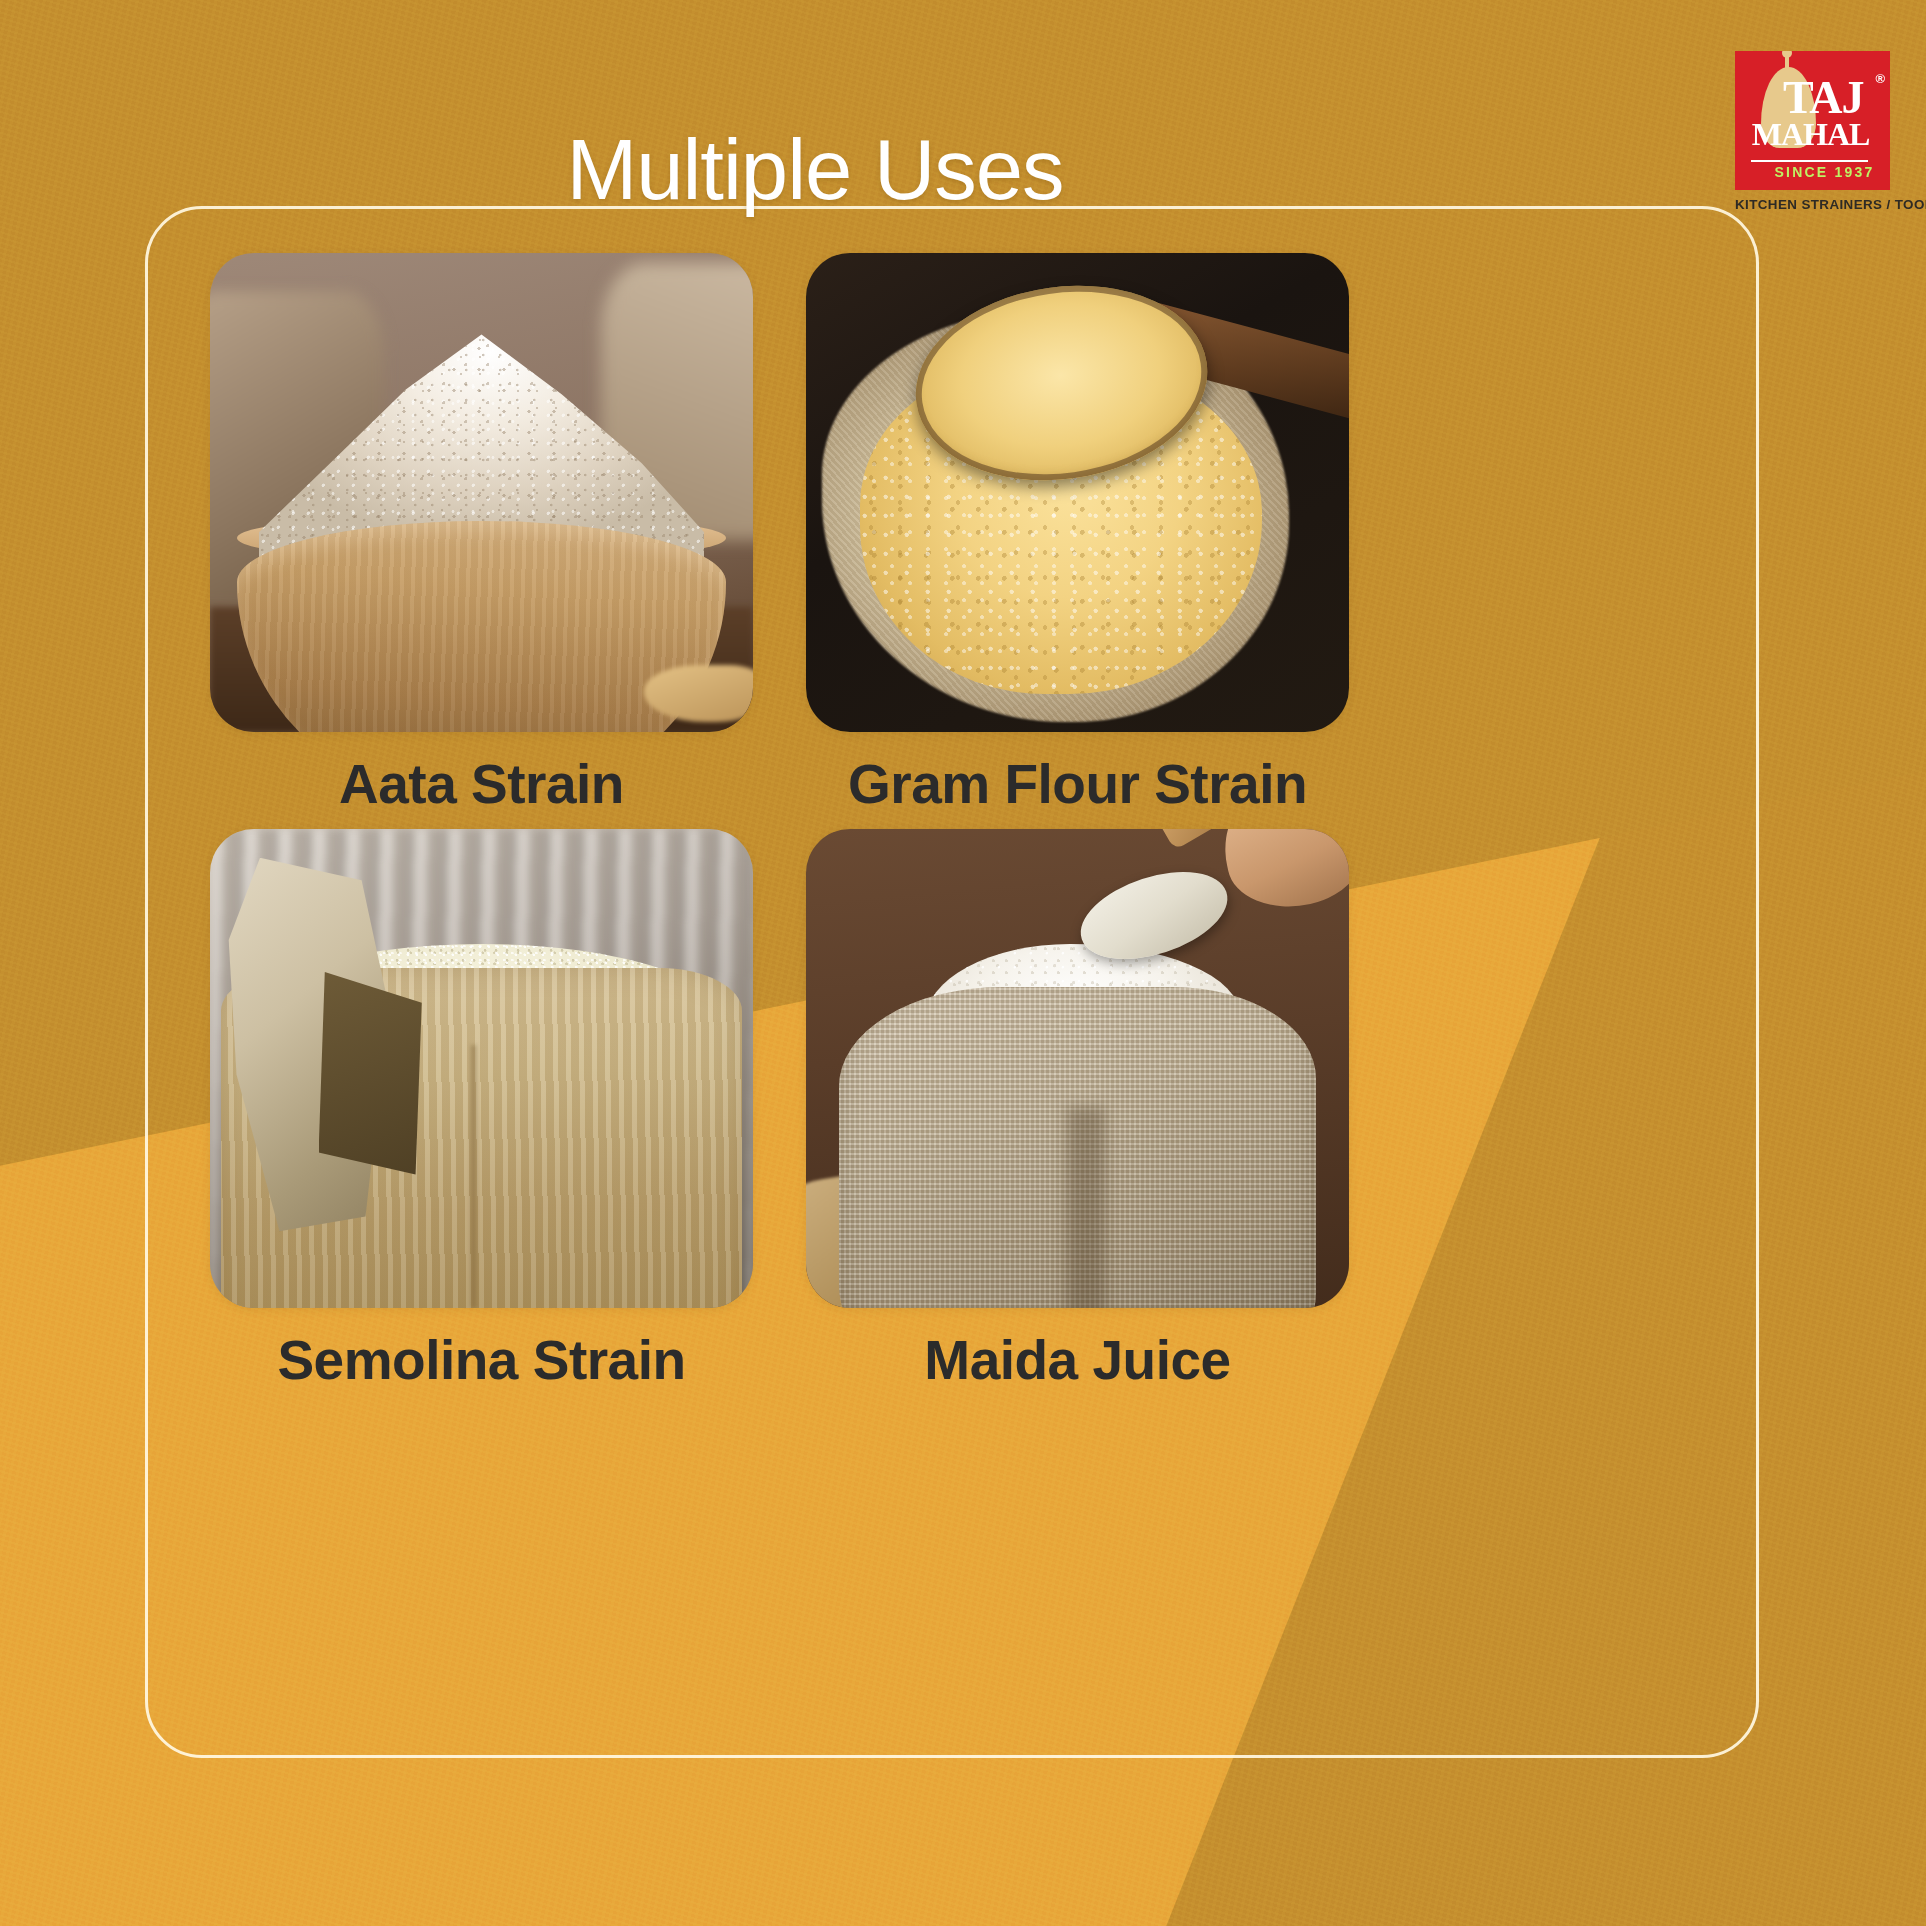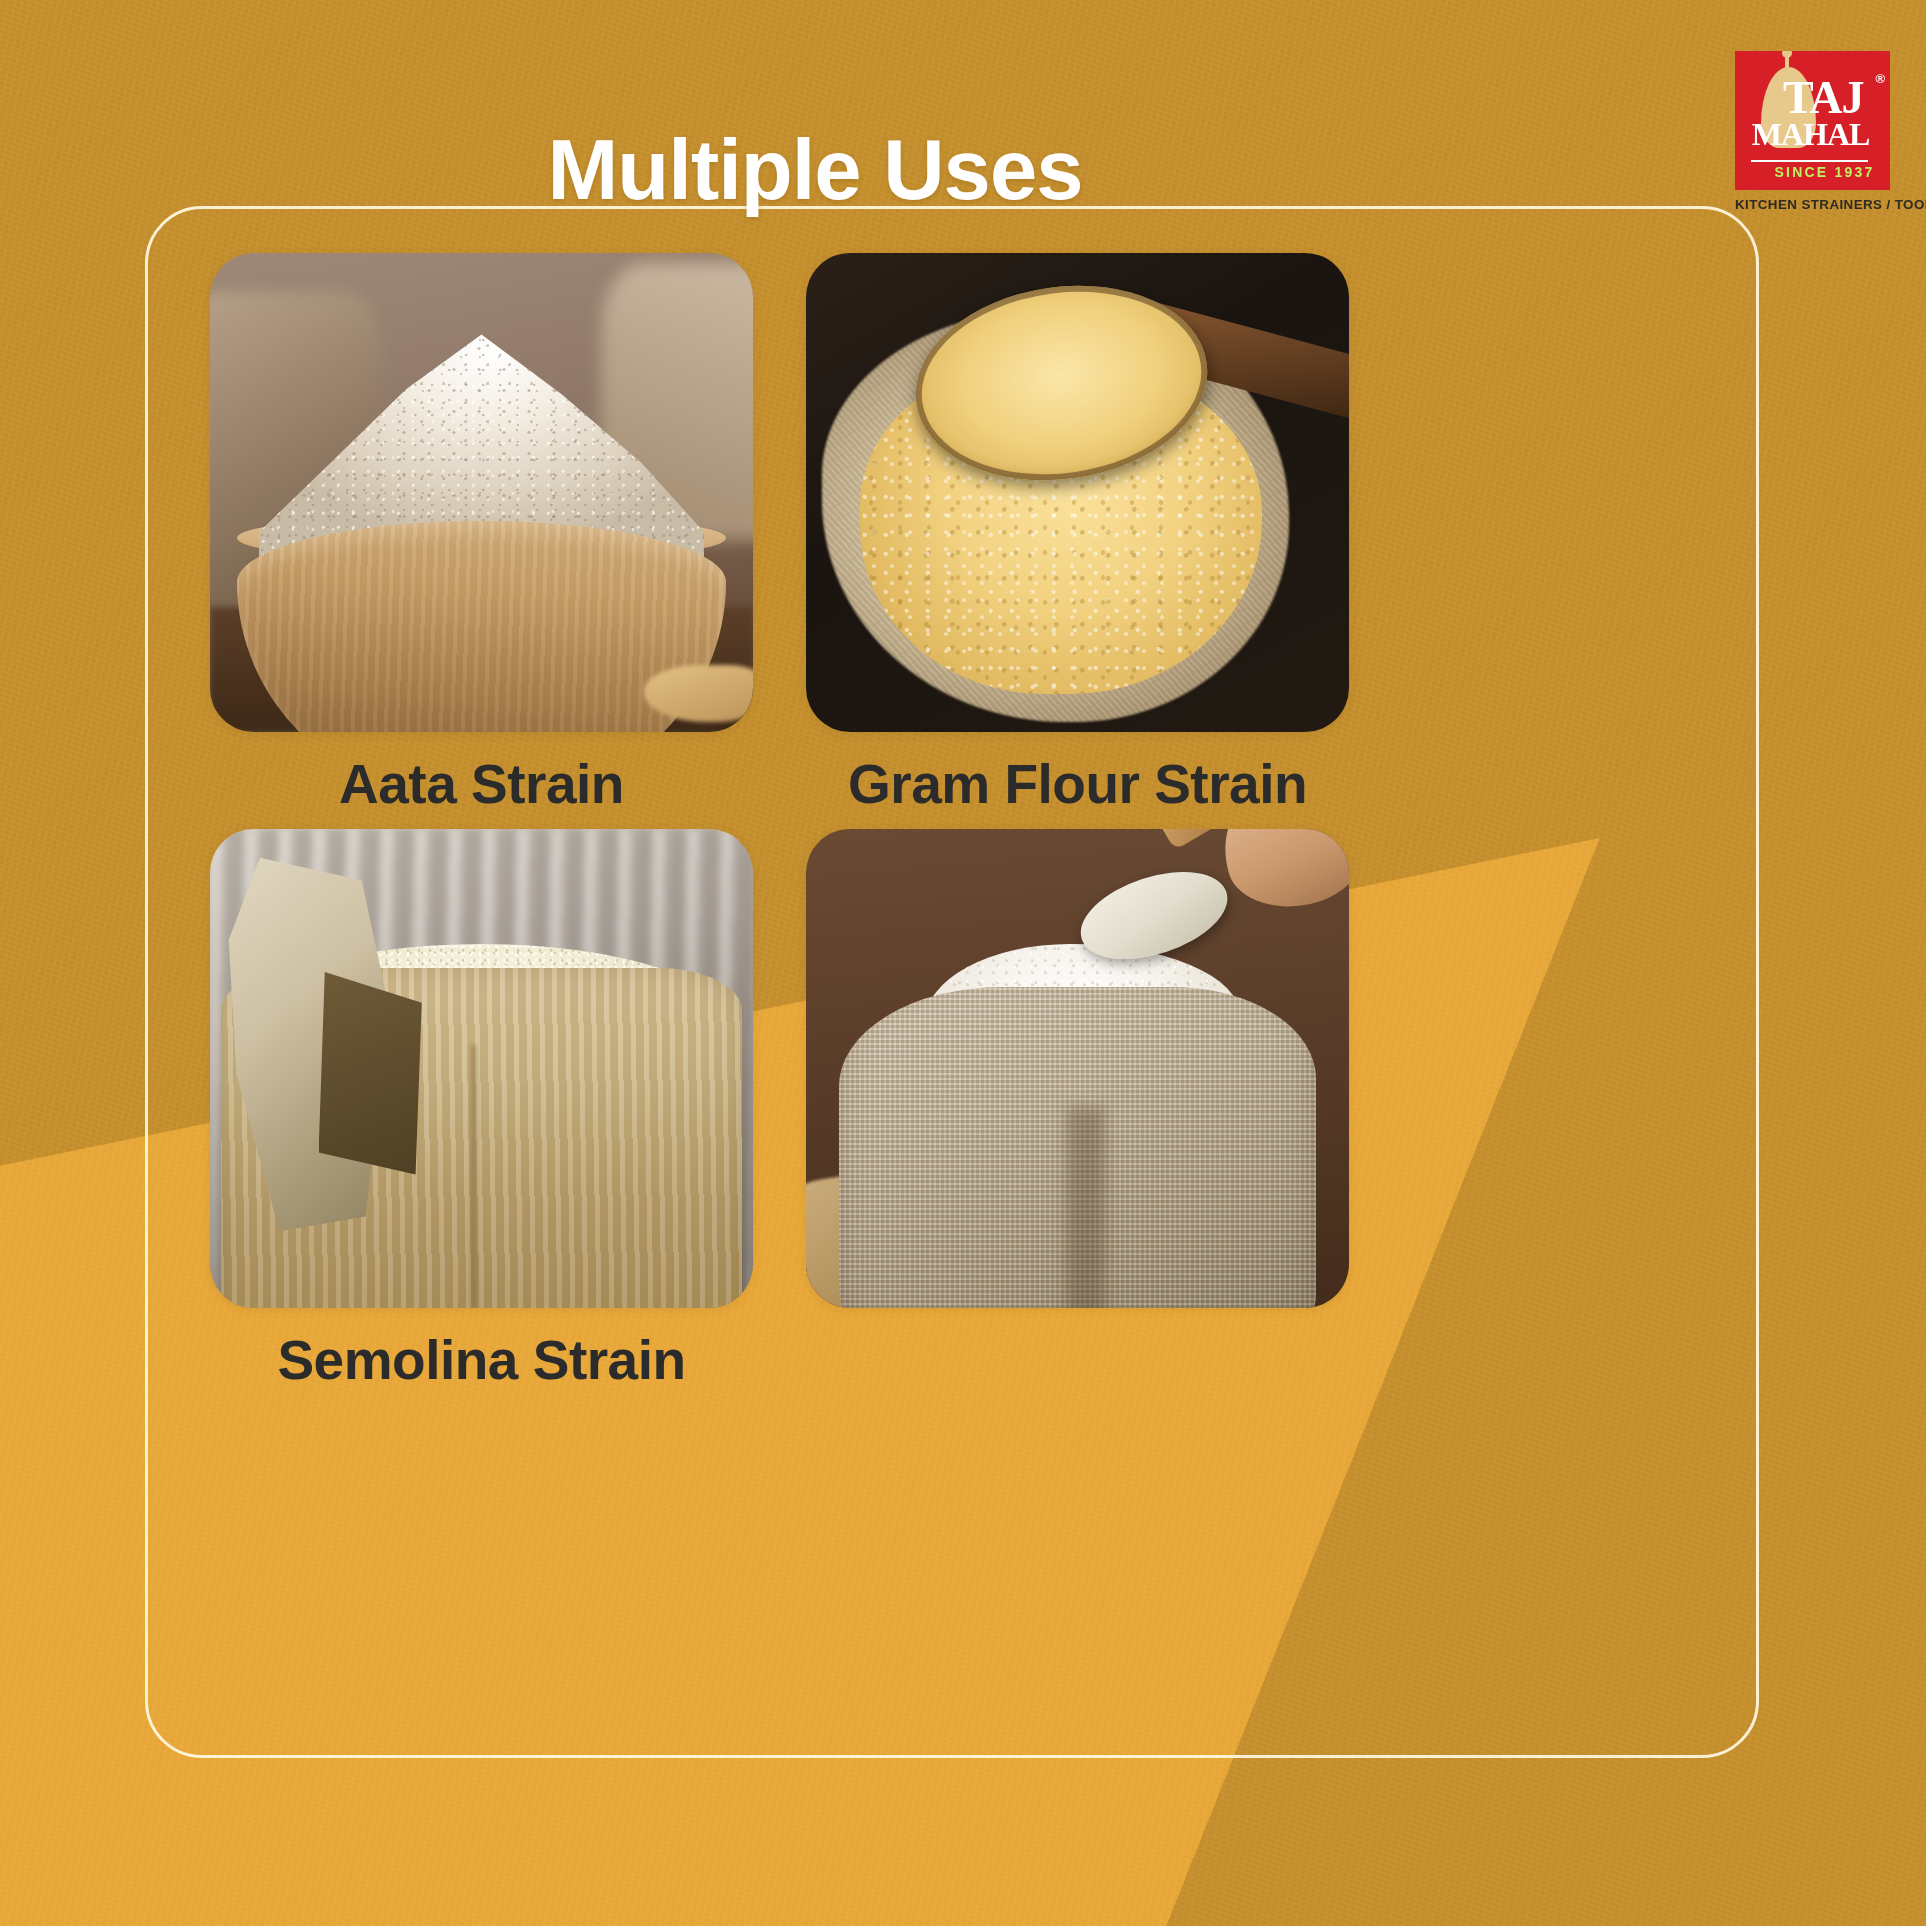--- a/index.html
+++ b/index.html
@@ -64,21 +64,21 @@
     position:absolute;
     left:0; top:127px;
     width:1927px; height:109px;
   }
   #page-title {
     position:absolute;
     left:0; top:0;
     width:1927px;
     text-align:center;
     font-size:85px;
-    font-weight:bold;
+    font-weight:normal;
     letter-spacing:-1px;
     color:#ffffff;
     text-shadow:0 2px 5px rgba(120,80,10,.28);
     line-height:1.0;
     padding-left:0px;
     padding-right:297px;
   }
 
   
   #logo {
@@ -515,16 +515,17 @@
       <div class="p4-board"></div>
       <div class="p4-maida"></div>
       <div class="p4-maida-grain"></div>
       <div class="p4-sack"></div>
       <div class="p4-sack-weave"></div>
       <div class="p4-sack-fold"></div>
       <div class="p4-spoon-handle"></div>
       <div class="p4-spoon-bowl"></div>
       <div class="p4-hand"></div>
     </div>
+    <div class="caption">Maida Juice</div>
   </div>
 
 </div>
 
 
 </body></html>

